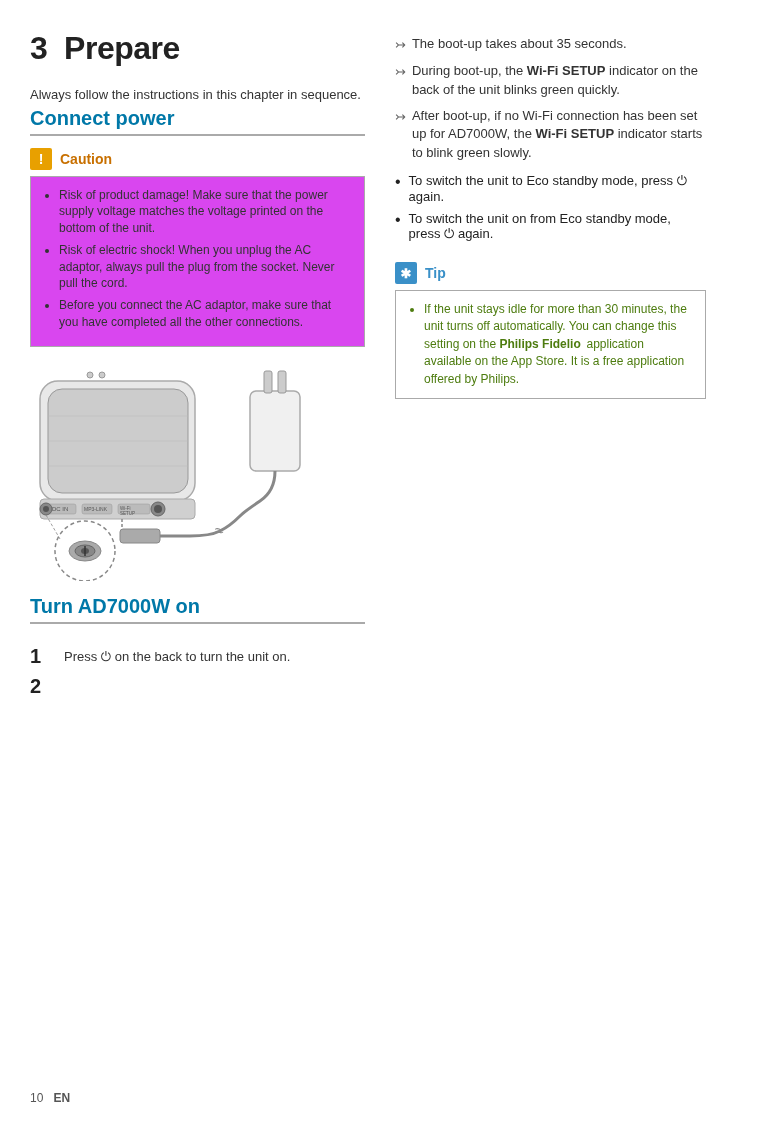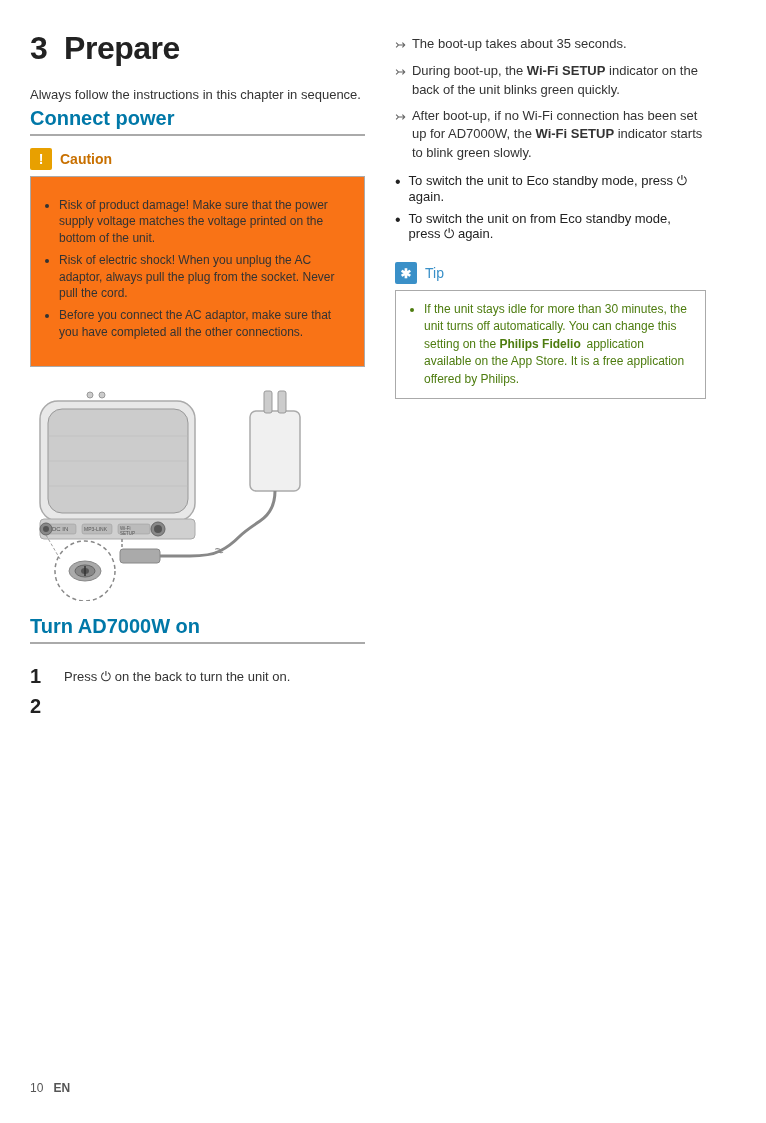--- a/index.html
+++ b/index.html
@@ -80,23 +80,23 @@
       font-weight: bold;
       font-size: 14px;
     }
     .caution-label {
       font-size: 14px;
       font-weight: bold;
       color: #c87000;
     }
     .caution-box {
       border: 1px solid #aaa;
-      padding: 20px 12px;
+      padding: 10px 12px;
       margin-bottom: 14px;
-      background: #f97316;
+      background: #d946ef;
     }
     .caution-box ul {
       list-style: disc;
       padding-left: 16px;
     }
     .caution-box ul li {
       font-size: 12px;
       color: #333;
       margin-bottom: 5px;
       line-height: 1.4;
@@ -158,21 +158,21 @@
     .step-text {
       font-size: 13px;
       color: #333;
       line-height: 1.5;
       padding-top: 3px;
     }
 
     
     .footer {
       position: absolute;
-      bottom: 28px;
+      bottom: 18px;
       left: 30px;
       font-size: 12px;
       color: #555;
     }
 
     
     .right-bullet {
       display: flex;
       align-items: flex-start;
       margin-bottom: 7px;
@@ -213,21 +213,21 @@
       margin-right: 8px;
       flex-shrink: 0;
     }
     .tip-icon span {
       color: #fff;
       font-weight: bold;
       font-size: 13px;
     }
     .tip-label {
       font-size: 14px;
-      font-weight: normal;
+      font-weight: bold;
       color: #3a90c8;
     }
     .tip-box {
       border: 1px solid #aaa;
       padding: 10px 12px;
       background: #fff;
     }
     .tip-box ul {
       list-style: disc;
       padding-left: 16px;

